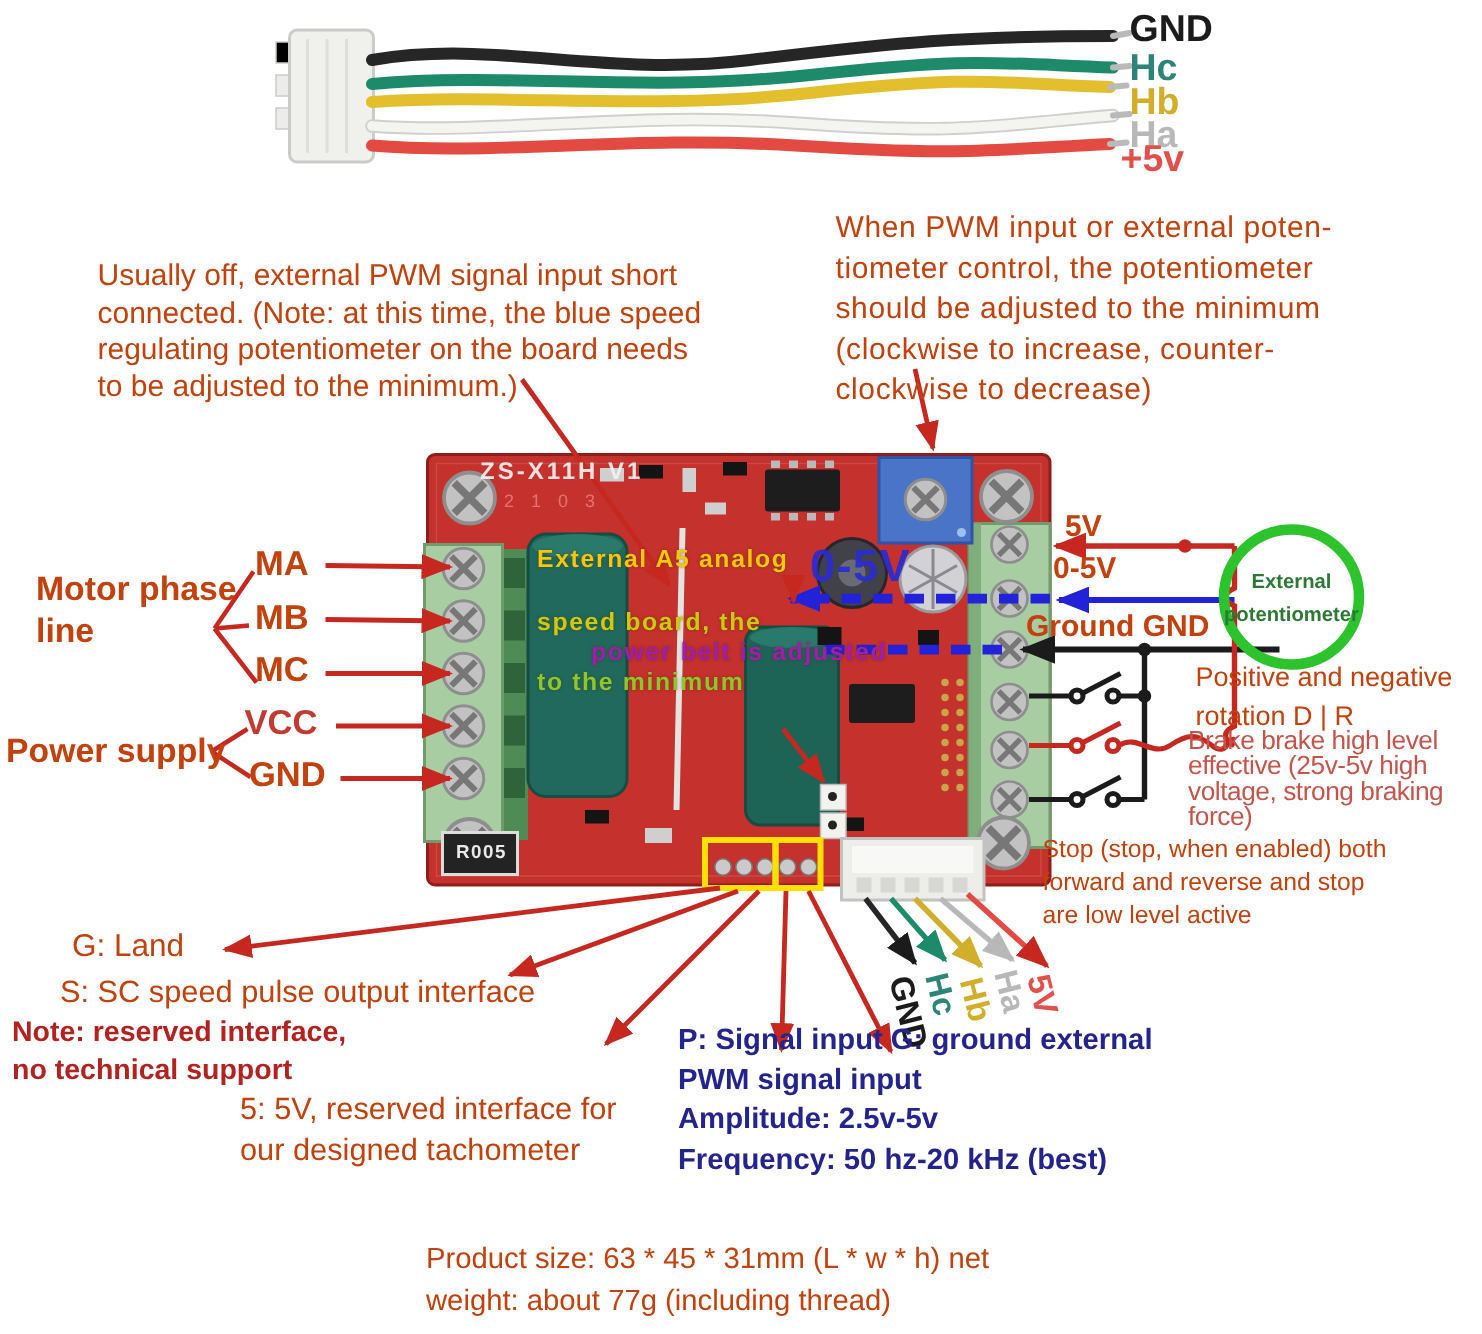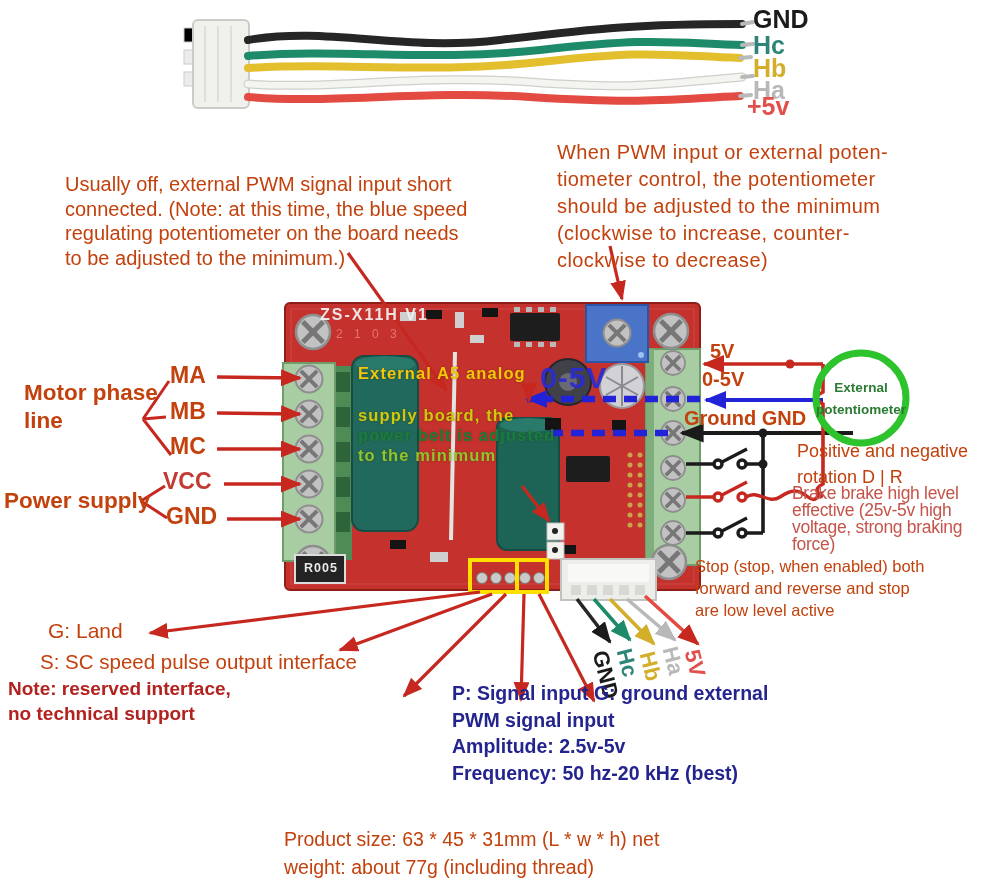--- a/index.html
+++ b/index.html
@@ -17,21 +17,21 @@
 
   
   #note-left{left:65px;top:172px;font-size:20px;line-height:24.5px;font-weight:500;}
   #note-right{left:557px;top:139px;font-size:20px;line-height:27px;font-weight:500;letter-spacing:.4px;}
 
   
   #silk{left:320px;top:305px;font-size:16px;font-weight:700;color:rgba(242,242,242,.92);letter-spacing:2px;}
   #silk2{left:336px;top:327px;font-size:12px;color:rgba(255,170,170,.55);letter-spacing:4px;}
   .ov{left:358px;font-size:16.5px;font-weight:700;letter-spacing:1.1px;text-shadow:0 0 2px rgba(70,45,0,.55);}
   #ov0{top:364px;color:#f4c70a;} #ov1{top:406px;color:#cfc90d;}
-  #ov2{top:426px;color:#15803d;} #ov3{top:446px;color:#8fc62c;}
+  #ov2{top:426px;color:#a21caf;margin-left:36px;} #ov3{top:446px;color:#8fc62c;}
   #b05v{left:540px;top:360px;font-size:30px;font-weight:700;color:rgba(42,42,210,.92);letter-spacing:1px;}
   #r005{left:304px;top:561px;font-size:12.5px;font-weight:600;color:#e9e9e7;letter-spacing:1px;}
 
   
   #grp-motor{left:24px;top:379px;font-size:22.5px;font-weight:600;line-height:28px;}
   #grp-power{left:4px;top:487px;font-size:22.5px;font-weight:600;}
   #p-ma{left:170px;top:362px;font-size:23px;font-weight:600;}
   #p-mb{left:170px;top:398px;font-size:23px;font-weight:600;}
   #p-mc{left:170px;top:433px;font-size:23px;font-weight:600;text-align:center;}
   #p-vcc{left:163px;top:468px;font-size:23px;font-weight:600;color:#c23a31;}
@@ -303,21 +303,21 @@
 <div class="t" id="wl-hb">Hb</div>
 <div class="t" id="wl-ha">Ha</div>
 <div class="t" id="wl-5v">+5v</div>
 
 <div class="t" id="note-left">Usually off, external PWM signal input short<br>connected. (Note: at this time, the blue speed<br>regulating potentiometer on the board needs<br>to be adjusted to the minimum.)</div>
 <div class="t" id="note-right">When PWM input or external poten-<br>tiometer control, the potentiometer<br>should be adjusted to the minimum<br>(clockwise to increase, counter-<br>clockwise to decrease)</div>
 
 <div class="t" id="silk">ZS-X11H V1</div>
 <div class="t" id="silk2">2 1 0 3</div>
 <div class="t ov" id="ov0">External A5 analog</div>
-<div class="t ov" id="ov1">supply board, the</div>
+<div class="t ov" id="ov1">speed board, the</div>
 <div class="t ov" id="ov2">power belt is adjusted</div>
 <div class="t ov" id="ov3">to the minimum</div>
 <div class="t" id="b05v">0-5V</div>
 <div class="t" id="r005">R005</div>
 
 <div class="t" id="grp-motor">Motor phase<br>line</div>
 <div class="t" id="grp-power">Power supply</div>
 <div class="t" id="p-ma">MA</div>
 <div class="t" id="p-mb">MB</div>
 <div class="t" id="p-mc">MC</div>
@@ -335,16 +335,17 @@
 
 <div class="t fan" id="f-gnd">GND</div>
 <div class="t fan" id="f-hc">Hc</div>
 <div class="t fan" id="f-hb">Hb</div>
 <div class="t fan" id="f-ha">Ha</div>
 <div class="t fan" id="f-5v">5V</div>
 
 <div class="t" id="g-land">G: Land</div>
 <div class="t" id="s-label">S: SC speed pulse output interface</div>
 <div class="t" id="note-red">Note: reserved interface,<br>no technical support</div>
+<div class="t" id="tach">5: 5V, reserved interface for<br>our designed tachometer</div>
 <div class="t" id="pwm-specs">P: Signal input G: ground external<br>PWM signal input<br>Amplitude: 2.5v-5v<br>Frequency: 50 hz-20 kHz (best)</div>
 <div class="t" id="product">Product size: 63 * 45 * 31mm (L * w * h) net<br>weight: about 77g (including thread)</div>
 
 </div>
 
 </body></html>

